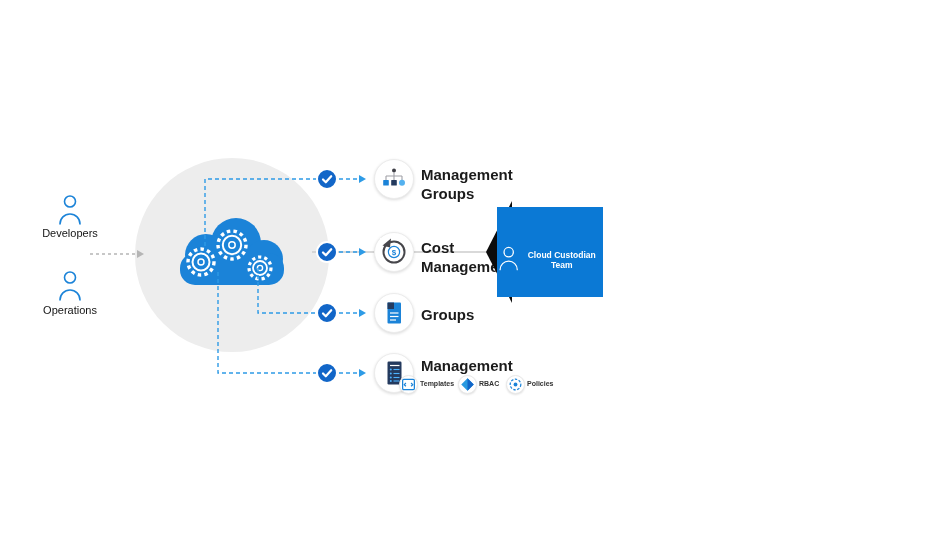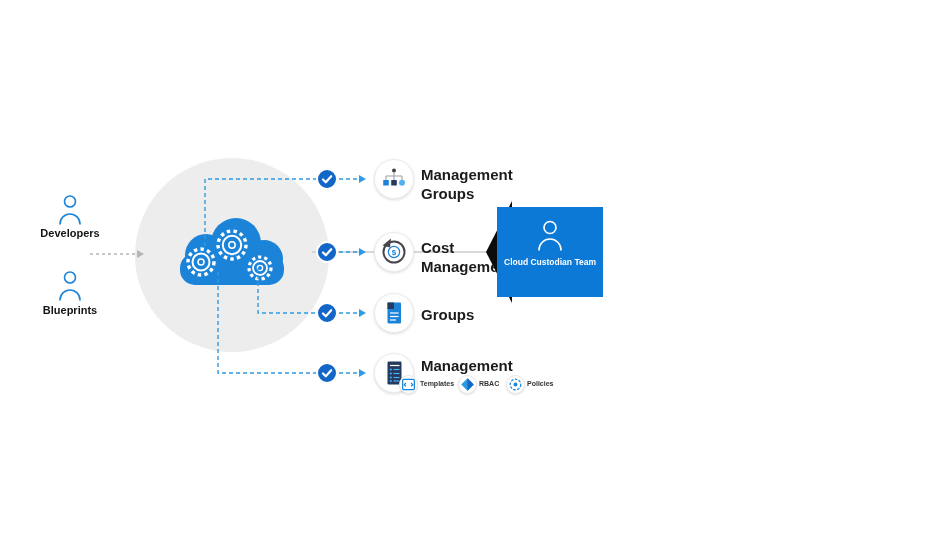--- a/index.html
+++ b/index.html
@@ -11,44 +11,44 @@
   .connectors{left:0;top:0;pointer-events:none;}
   .bdash{stroke:#2e9be6;stroke-width:1.4;stroke-dasharray:4 3;fill:none;}
   .gdash{stroke:#b5b5b5;stroke-width:1.3;stroke-dasharray:3 3;fill:none;}
   .bfill{fill:#2e9be6;}
   .check{position:absolute;width:18px;height:18px;border-radius:50%;background:#1266c8;
          border:2px solid #fff;box-sizing:content-box;}
   .node{position:absolute;width:38px;height:38px;border-radius:50%;background:#fff;
         border:1px solid #ececec;box-shadow:0 1px 3px rgba(0,0,0,0.14);}
   .subnode{position:absolute;width:17px;height:17px;border-radius:50%;background:#fff;
            border:1px solid #e8e8e8;box-shadow:0 1px 2px rgba(0,0,0,0.12);}
-  .actor-label{position:absolute;width:84px;text-align:center;font-size:11px;font-weight:700;color:#141414;}
+  .actor-label{position:absolute;width:84px;text-align:center;font-size:11px;font-weight:400;color:#141414;}
   .item-label{position:absolute;left:421px;width:86px;font-size:15px;font-weight:700;
               color:#1b1b1b;line-height:1.25;}
   .sub-label{position:absolute;top:380px;font-size:7px;font-weight:600;color:#333;}
   .team-box{position:absolute;left:497px;top:207px;width:106px;height:90px;background:#0b79d5;
-            display:flex;flex-direction:column;align-items:center;padding-top:11px;box-sizing:border-box;}
+            display:flex;flex-direction:row;align-items:center;padding-top:11px;box-sizing:border-box;}
   .team-label{margin-top:5px;font-size:8.5px;font-weight:600;color:#ffffff;text-align:center;width:100%;}
 </style>
 </head>
 <body>
 
 <div class="canvas">
 
   <svg class="abs" style="left:57px;top:193px" width="26" height="34" viewBox="0 0 26 34">
     <circle cx="13" cy="8.5" r="5.5" fill="none" stroke="#1b83d8" stroke-width="1.6"></circle>
     <path d="M3,31 a10,10 0 0 1 20,0" fill="none" stroke="#1b83d8" stroke-width="1.6" stroke-linecap="round"></path>
   </svg>
   <div class="actor-label" style="left:28px;top:227px">Developers</div>
 
   <svg class="abs" style="left:57px;top:269px" width="26" height="34" viewBox="0 0 26 34">
     <circle cx="13" cy="8.5" r="5.5" fill="none" stroke="#1b83d8" stroke-width="1.6"></circle>
     <path d="M3,31 a10,10 0 0 1 20,0" fill="none" stroke="#1b83d8" stroke-width="1.6" stroke-linecap="round"></path>
   </svg>
-  <div class="actor-label" style="left:28px;top:304px">Blueprints</div>
+  <div class="actor-label" style="left:28px;top:304px">Operations</div>
 
   <div class="abs big-circle"></div>
 
   <svg class="abs" style="left:168px;top:205px" width="128" height="100" viewBox="0 0 128 100">
     <g fill="#1b83d8">
       <circle cx="38" cy="50" r="21"></circle>
       <circle cx="68" cy="38" r="25"></circle>
       <circle cx="96" cy="54" r="19"></circle>
       <rect x="12" y="48" width="104" height="32" rx="15"></rect>
     </g>

